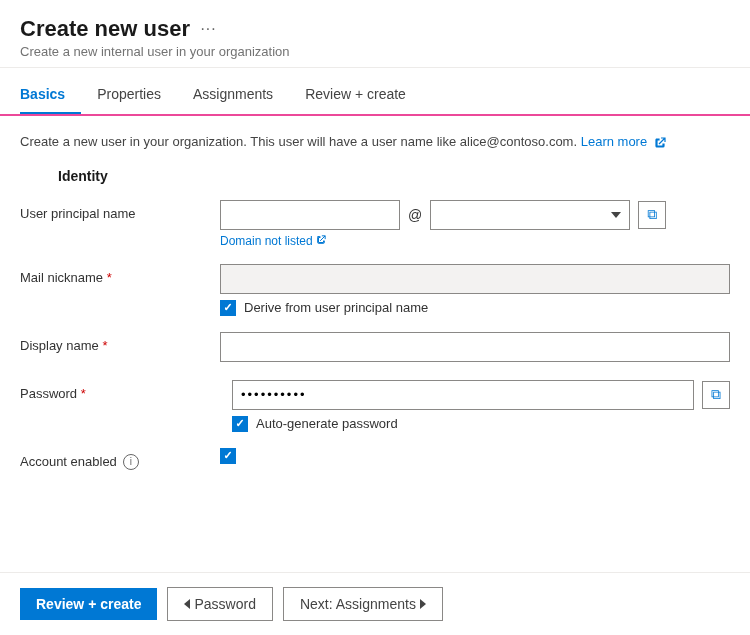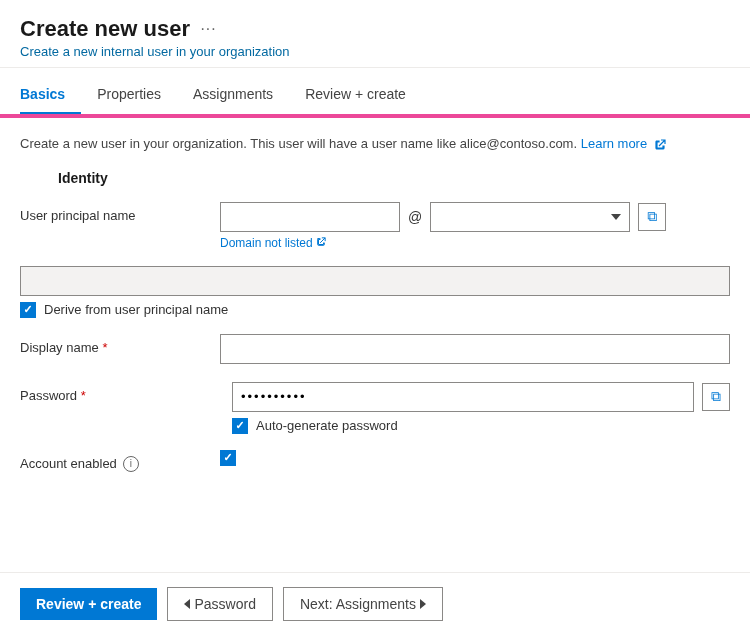--- a/index.html
+++ b/index.html
@@ -25,27 +25,27 @@
       font-weight: 600;
       color: #1a1a1a;
     }
     .header-ellipsis {
       color: #666;
       font-size: 16px;
       cursor: pointer;
     }
     .header-subtitle {
       font-size: 13px;
-      color: #0369a1;
+      color: #737373;
       margin-top: 2px;
     }
     .tabs {
       display: flex;
       padding: 0 20px;
-      border-bottom: 4px solid #ec4899;
+      border-bottom: 2px solid #ec4899;
       margin-top: 8px;
     }
     .tab {
       padding: 10px 16px 10px 0;
       margin-right: 16px;
       cursor: pointer;
       font-size: 14px;
       color: #444;
       border-bottom: 2px solid transparent;
       white-space: nowrap;
@@ -346,20 +346,24 @@
       <a class="domain-not-listed">
         <span>Domain not listed</span>
         <svg width="10" height="10" viewBox="0 0 12 12" fill="none" xmlns="http://www.w3.org/2000/svg">
           <path d="M7 1h4v4M5 7l6-6M2 2h3v1H3v6h6V7h1v2a1 1 0 01-1 1H3a1 1 0 01-1-1V3a1 1 0 011-1z" stroke="#0078d4" stroke-width="1.2"></path>
         </svg>
       </a>
     </div>
   </div>
 
   <div class="form-group" style="align-items:flex-start;">
+    <div class="form-label">
+      <span>Mail nickname</span>
+      <span class="required"> *</span>
+    </div>
     <div class="form-control-area">
       <div class="mail-nickname-wrapper"></div>
       <div class="checkbox-row">
         <div class="checkbox-blue">
           <span class="checkbox-blue-check">✓</span>
         </div>
         <span class="checkbox-label">Derive from user principal name</span>
       </div>
     </div>
   </div>

